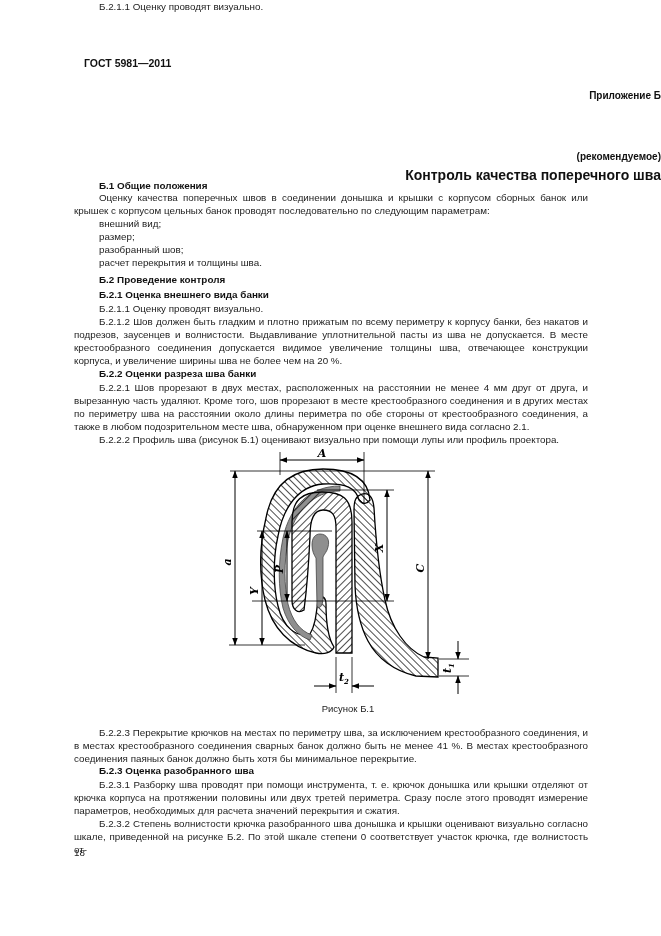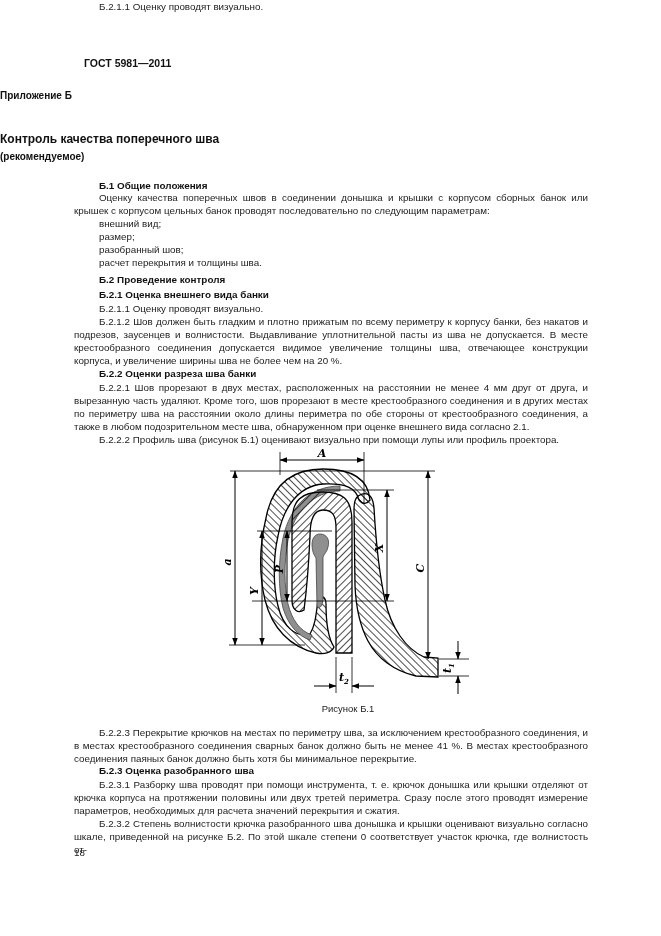--- a/index.html
+++ b/index.html
@@ -1,23 +1,23 @@
 <!DOCTYPE html>
 <html><head>
 <meta charset="utf-8">
 <style>
   html,body{margin:0;padding:0;background:#888;}
   .page{position:relative;width:661px;height:936px;background:#ffffff;
         font-family:"Liberation Sans",sans-serif;color:#1c1c1c;overflow:hidden;margin:0 auto;}
   .abs{position:absolute;}
   .doc-code{left:84px;top:57px;font-size:10.5px;font-weight:bold;color:#111;}
-  .center{left:0;width:661px;text-align:left;font-weight:bold;color:#111;}
+  .center{left:0;width:661px;text-align:right;font-weight:bold;color:#111;}
   .appendix{top:90px;font-size:10px;}
   .appendix-note{top:103px;font-size:10px;margin-top:48px;}
-  .doc-title{top:132px;font-size:12px;}
+  .doc-title{top:167px;font-size:14px;}
   .head{left:99px;font-weight:bold;font-size:9.9px;color:#111;}
   .para{left:74px;width:514px;font-size:9.8px;line-height:13px;text-align:justify;text-indent:25px;}
   .listline{left:99px;font-size:9.8px;line-height:13px;}
   .pagenum{left:74px;top:847px;font-size:9.8px;}
   .fig-caption{left:222px;top:703px;width:252px;text-align:center;font-size:9.5px;color:#222;}
   .figure-wrap{left:222px;top:448px;width:252px;height:252px;}
   svg text{font-family:"DejaVu Serif","Liberation Serif",serif;font-style:italic;font-weight:bold;font-size:11px;fill:#000;}
   svg text.sub{font-size:7px;}
 </style>
 </head>

